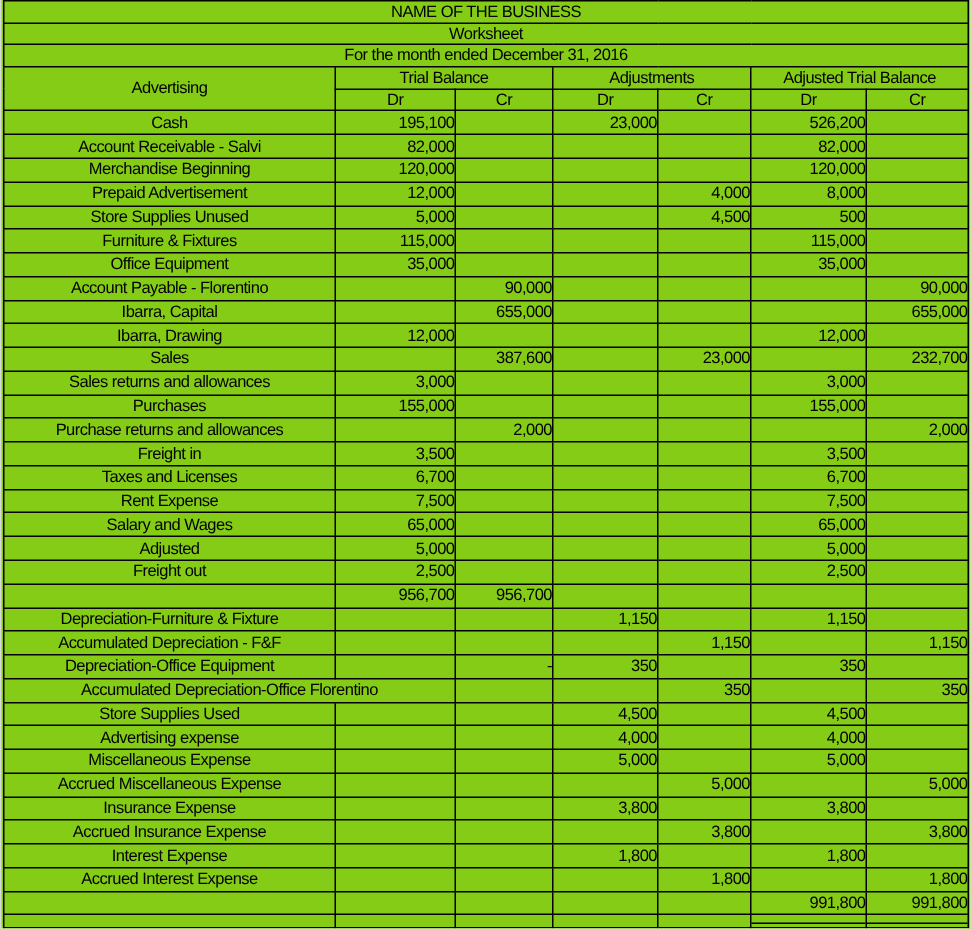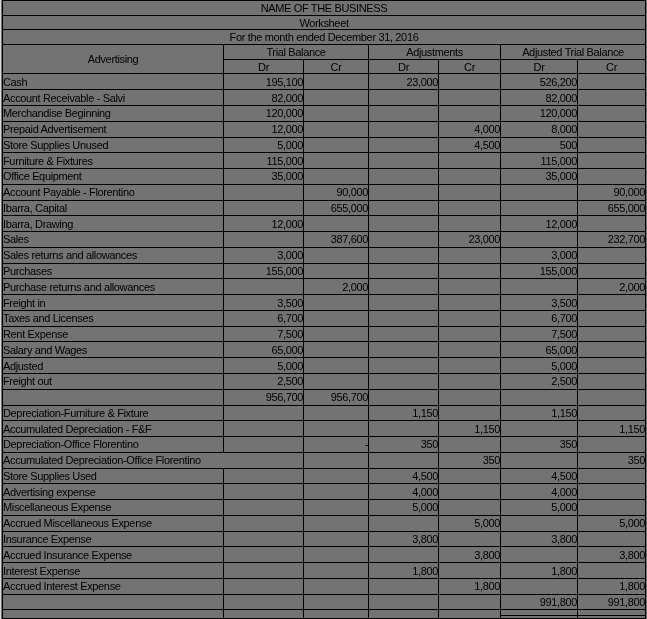--- a/index.html
+++ b/index.html
@@ -1,29 +1,29 @@
 <!DOCTYPE html>
 <html><head>
 <meta charset="utf-8">
 <style>
   html,body{margin:0;padding:0;background:#fff}
   .screen{
-    position:relative;width:647px;height:619px;overflow:hidden;background:#737373;
+    position:relative;width:647px;height:619px;overflow:hidden;background:#84cc16;
     font-family:"Liberation Sans",sans-serif;color:#000;
   }
   .gutter{position:absolute;left:0;top:0;width:1px;height:100%;background:#d9d9d9}
   table.ws{border-collapse:collapse;table-layout:fixed;margin-left:2px;width:644px}
   .ws td,.ws th{
     border:1px solid #000;font-weight:normal;font-size:11px;letter-spacing:-0.35px;
     padding:0;overflow:visible;white-space:nowrap;height:14.78px;vertical-align:middle;
   }
   .ws thead td,.ws thead th{height:13.7px}
   .title{text-align:center}
   .gh{text-align:center}
-  .pcell{text-align:left;padding-left:3px}
+  .pcell{text-align:center;padding-left:3px}
   .num{text-align:right;padding-right:6px}
   .tb-total{border-bottom:3px double #000}
   tr.partial td{height:8px}
   .dbl{height:0;border-top:1.4px solid #000;margin-top:2px}
 </style>
 </head>
 <body>
 
 <div class="screen">
   <div class="gutter"></div>
@@ -264,21 +264,21 @@
         <tr>
           <td class="pcell">Accumulated Depreciation - F&amp;F</td>
           <td class="num"></td>
           <td class="num"></td>
           <td class="num"></td>
           <td class="num">1,150</td>
           <td class="num"></td>
           <td class="num">1,150</td>
         </tr>
         <tr>
-          <td class="pcell">Depreciation-Office Florentino</td>
+          <td class="pcell">Depreciation-Office Equipment</td>
           <td class="num"></td>
           <td class="num">-</td>
           <td class="num">350</td>
           <td class="num"></td>
           <td class="num">350</td>
           <td class="num"></td>
         </tr>
         <tr>
           <td class="pcell" colspan="2">Accumulated Depreciation-Office Florentino</td>
           <td class="num"></td>

